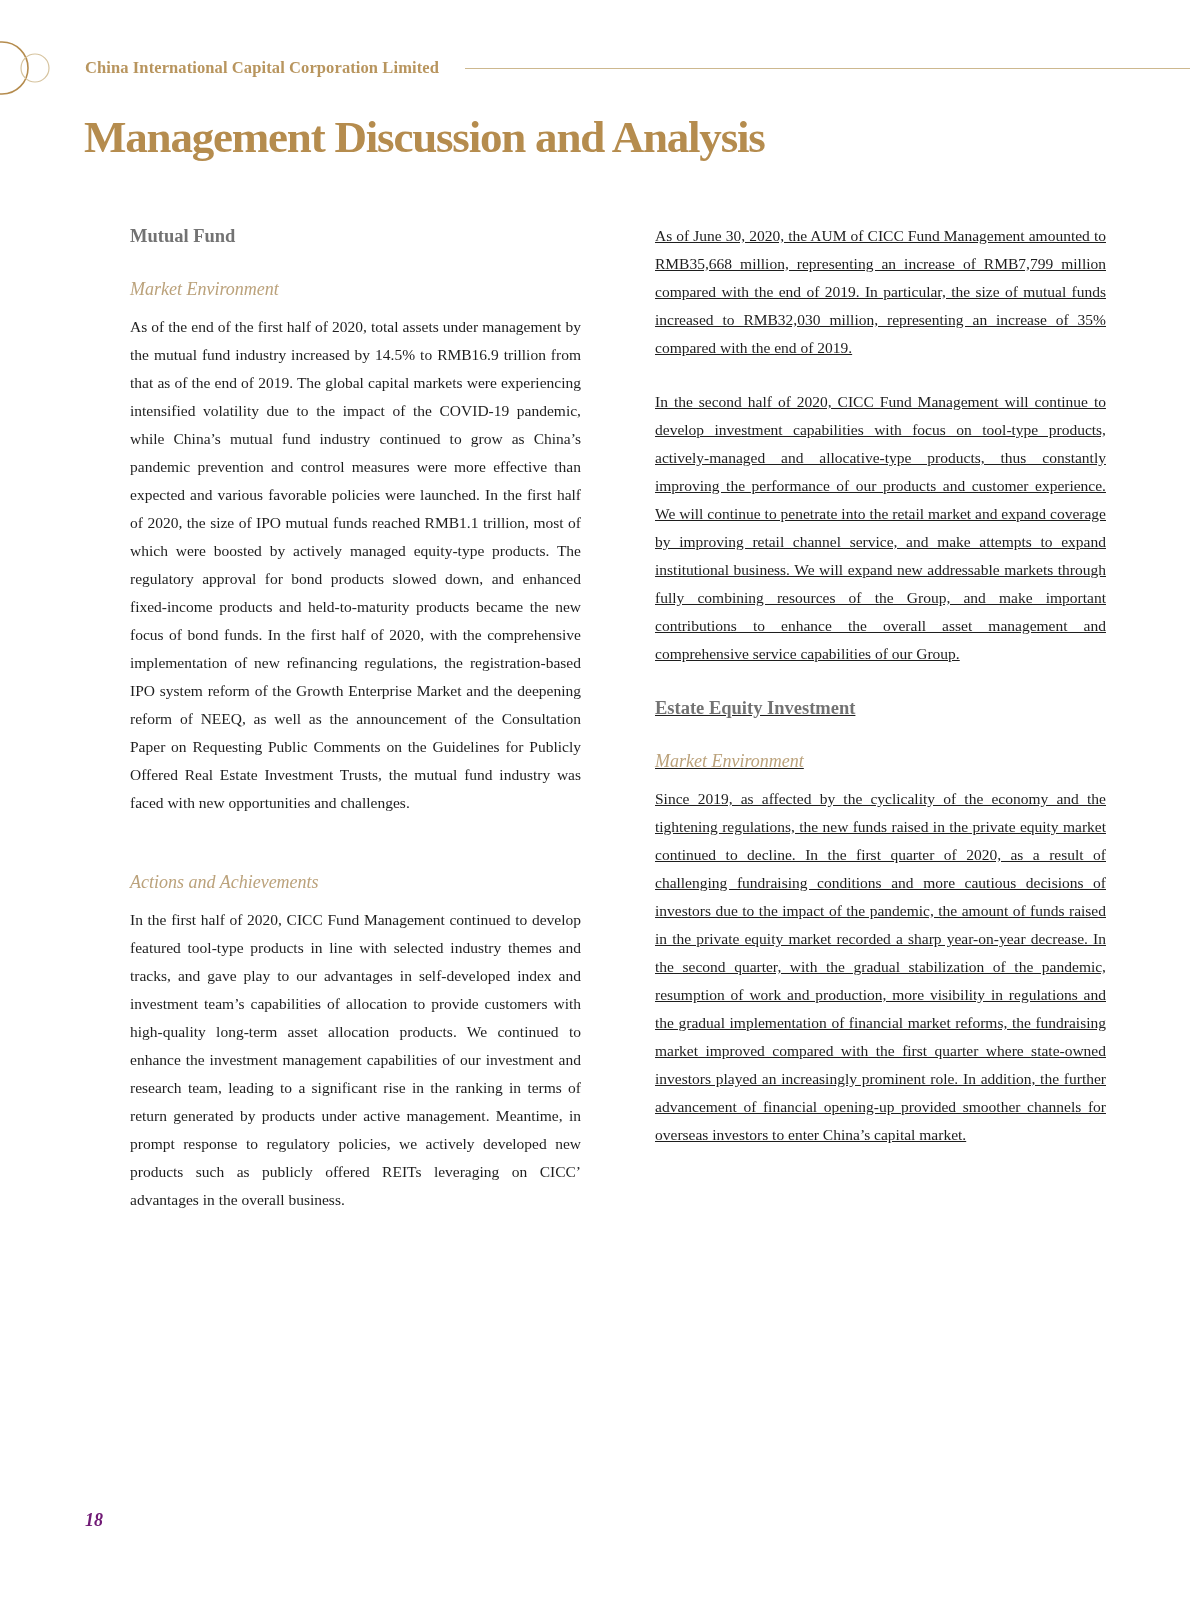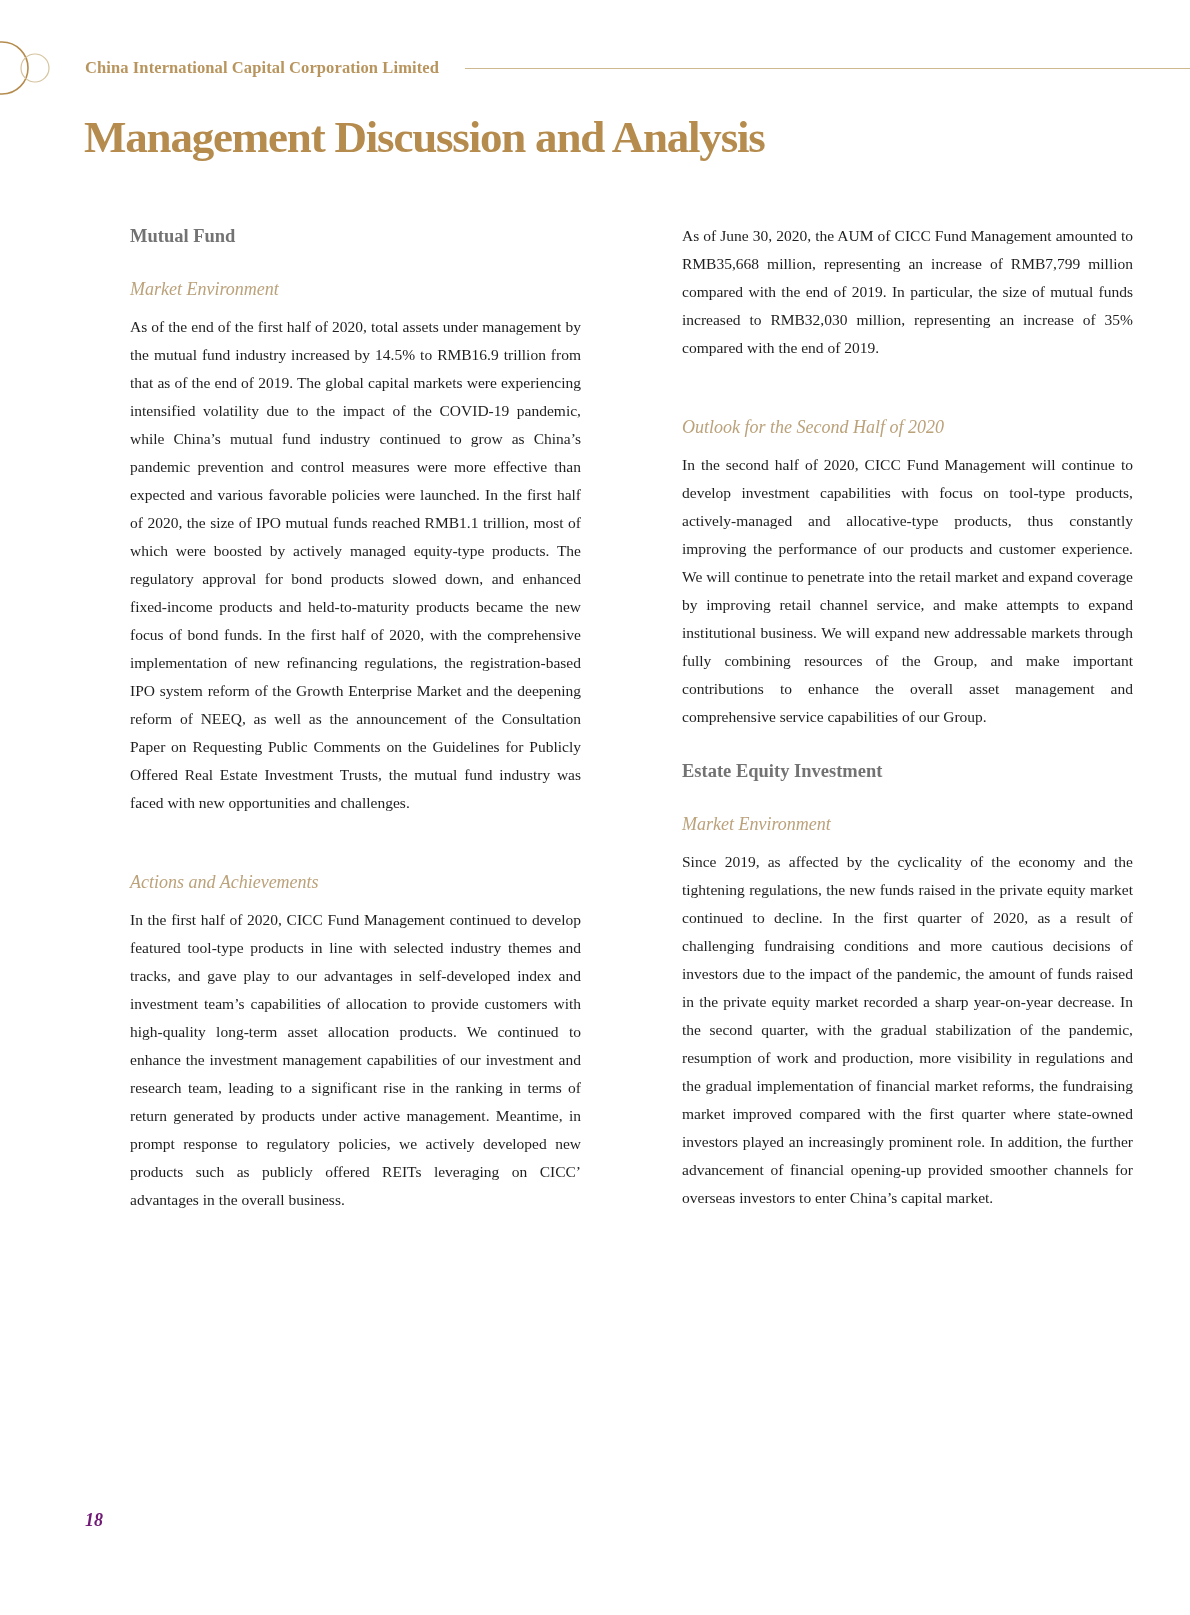--- a/index.html
+++ b/index.html
@@ -6,21 +6,21 @@
   body { width: 1190px; height: 1615px; position: relative; overflow: hidden;
          font-family: "Liberation Serif", "DejaVu Serif", serif; color: #1e1e1e; }
   .logo { position: absolute; left: 0; top: 40px; width: 50px; height: 60px; }
   .header-company { position: absolute; left: 85px; top: 58px; font-size: 16.5px; font-weight: bold;
                     color: #b8955e; letter-spacing: 0.1px; white-space: nowrap; }
   .header-rule { position: absolute; left: 465px; right: 0; top: 68px; height: 1px; background: #cdb88f; }
   .page-title { position: absolute; left: 84px; top: 110px; font-size: 45px; font-weight: bold;
                 color: #b58c4e; letter-spacing: -1.2px; white-space: nowrap; margin: 0; line-height: 1.2; }
   .col { position: absolute; top: 222px; width: 451px; }
   .col-left { left: 130px; }
-  .col-right { left: 682px; }
+  .col-right { left: 655px; text-decoration: underline; }
   .section-heading { font-size: 18.5px; font-weight: bold; color: #737373; margin: 0; line-height: 28px; }
   .sub-heading { font-size: 18px; font-style: italic; color: #bba27b; margin: 25px 0 10px 0; line-height: 28px; font-weight: normal; }
   .para { font-size: 15.5px; line-height: 28px; text-align: justify; margin: 0; color: #1e1e1e; }
   .gap { height: 26px; }
   .gap-lg { height: 26px; }
   .page-number { position: absolute; left: 85px; top: 1510px; font-size: 18px; font-weight: bold; color: #701a75; font-style: italic; }
 </style>
 </head>
 <body>
 
@@ -39,21 +39,20 @@
   <h3 class="sub-heading">Market Environment</h3>
   <p class="para">As of the end of the first half of 2020, total assets under management by the mutual fund industry increased by 14.5% to RMB16.9 trillion from that as of the end of 2019. The global capital markets were experiencing intensified volatility due to the impact of the COVID-19 pandemic, while China’s mutual fund industry continued to grow as China’s pandemic prevention and control measures were more effective than expected and various favorable policies were launched. In the first half of 2020, the size of IPO mutual funds reached RMB1.1 trillion, most of which were boosted by actively managed equity-type products. The regulatory approval for bond products slowed down, and enhanced fixed-income products and held-to-maturity products became the new focus of bond funds. In the first half of 2020, with the comprehensive implementation of new refinancing regulations, the registration-based IPO system reform of the Growth Enterprise Market and the deepening reform of NEEQ, as well as the announcement of the Consultation Paper on Requesting Public Comments on the Guidelines for Publicly Offered Real Estate Investment Trusts, the mutual fund industry was faced with  new opportunities and challenges.</p>
   <div class="gap"></div>
   <h3 class="sub-heading">Actions and Achievements</h3>
   <p class="para">In the first half of 2020, CICC Fund Management continued to develop featured tool-type products in line with selected industry themes and tracks, and gave play to our advantages in self-developed index and investment team’s capabilities of allocation to provide customers with high-quality long-term asset allocation products. We continued to enhance the investment management capabilities of our investment and research team, leading to a significant rise in the ranking in terms of return generated by products under active management. Meantime, in prompt response to regulatory policies, we actively developed new products such as publicly offered REITs leveraging on CICC’ advantages in the overall business.</p>
 </div>
 
 <div class="col col-right">
   <p class="para">As of June 30, 2020, the AUM of CICC Fund Management amounted to RMB35,668 million, representing an increase of RMB7,799 million compared with the end of 2019. In particular, the size of mutual funds increased to RMB32,030 million, representing an increase of 35% compared with the end of 2019.</p>
   <div class="gap"></div>
-  <h3 class="sub-heading">Outlook for the Second Half of 2020</h3>
   <p class="para">In the second half of 2020, CICC Fund Management will continue to develop investment capabilities with focus on tool-type products, actively-managed and allocative-type products, thus constantly improving the performance of our products and customer experience. We will continue to penetrate into the retail market and expand coverage by improving retail channel service, and make attempts to expand institutional business. We will expand new addressable markets through fully combining resources of the Group, and make important contributions to enhance the overall asset management and comprehensive service capabilities of our Group.</p>
   <div class="gap-lg"></div>
   <h2 class="section-heading">Estate Equity Investment</h2>
   <h3 class="sub-heading">Market Environment</h3>
   <p class="para">Since 2019, as affected by the cyclicality of the economy and the tightening regulations, the new funds raised in the private equity market continued to decline. In the first quarter of 2020, as a result of challenging fundraising conditions and more cautious decisions of investors due to the impact of the pandemic, the amount of funds raised in the private equity market recorded a sharp year-on-year decrease. In the second quarter, with the gradual stabilization of the pandemic, resumption of work and production, more visibility in regulations and the gradual implementation of financial market reforms, the fundraising market improved compared with the first quarter where state-owned investors played an increasingly prominent role. In addition, the further advancement of financial opening-up provided smoother channels for overseas investors to enter China’s capital market.</p>
 </div>
 
 <div class="page-number">18</div>
 
 </body></html>

